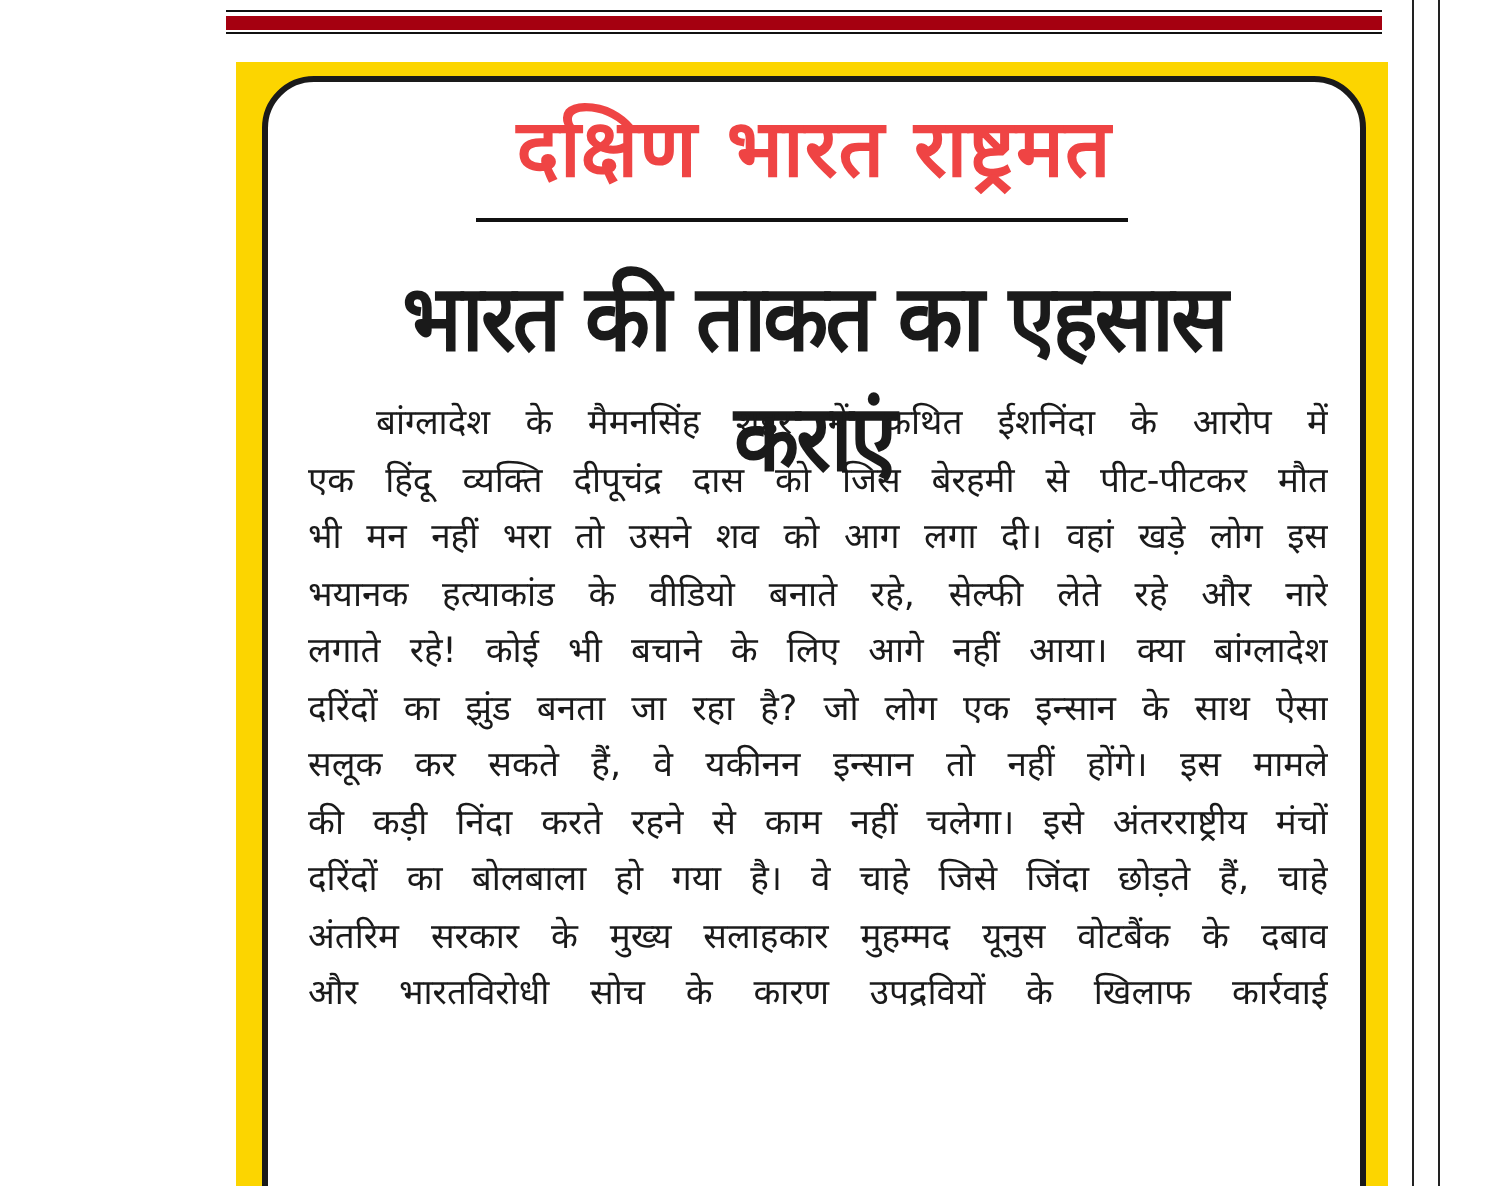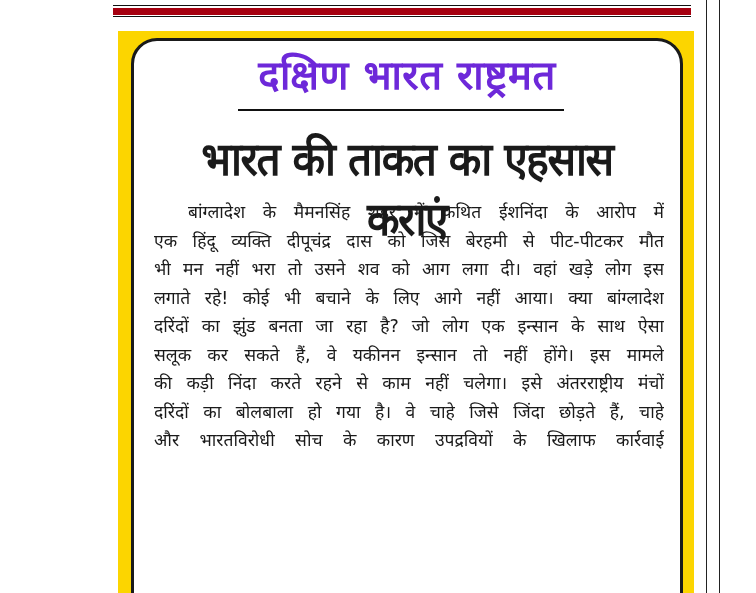--- a/index.html
+++ b/index.html
@@ -4,21 +4,21 @@
 <style>
   html,body{margin:0;padding:0;}
   body{width:756px;height:593px;background:#fff;position:relative;overflow:hidden;font-family:"DejaVu Sans",sans-serif;}
   .rule-top{position:absolute;left:113px;top:5px;width:578px;height:1px;background:#111;}
   .rule-red{position:absolute;left:113px;top:8px;width:578px;height:7px;background:#a50010;}
   .rule-bot{position:absolute;left:113px;top:16px;width:578px;height:1px;background:#111;}
   .vline1{position:absolute;left:706px;top:0;width:1px;height:593px;background:#222;}
   .vline2{position:absolute;left:719px;top:0;width:1px;height:593px;background:#222;}
   .panel{position:absolute;left:118px;top:31px;width:576px;height:600px;background:#fcd500;}
   .box{position:absolute;left:131px;top:38px;width:546px;height:600px;background:#fff;border:3px solid #1a1a1a;border-radius:26px;}
-  .masthead{position:absolute;left:0;top:10px;width:100%;text-align:center;color:#6d28d9;font-size:40px;font-weight:bold;line-height:48px;letter-spacing:0.5px;}
+  .masthead{position:absolute;left:0;top:10px;width:100%;text-align:center;color:#ef4444;font-size:40px;font-weight:bold;line-height:48px;letter-spacing:0.5px;}
   .mast-rule{position:absolute;left:104px;top:68px;width:326px;height:2px;background:#111;}
   .headline{position:absolute;left:0;top:88px;width:100%;text-align:center;color:#1a1a1a;font-size:46px;font-weight:bold;line-height:60px;letter-spacing:-1.5px;transform:scaleX(0.92);}
   .body{position:absolute;left:20px;top:157px;width:510px;color:#1a1a1a;font-size:17.5px;line-height:28.5px;text-align:justify;text-align-last:justify;}
   .body .line{display:block;height:28.5px;overflow:hidden;white-space:nowrap;text-align-last:justify;}
   .indent{padding-left:34px;}
 </style>
 </head>
 <body>
 
 <div class="rule-top"></div>
@@ -30,20 +30,22 @@
 <div class="panel">
 </div>
 <div class="box">
   <div class="masthead">दक्षिण भारत राष्ट्रमत</div>
   <div class="mast-rule"></div>
   <div class="headline">भारत की ताकत का एहसास कराएं</div>
   <div class="body">
     <span class="line indent">बांग्लादेश के मैमनसिंह शहर में कथित ईशनिंदा के आरोप में</span>
     <span class="line">एक हिंदू व्यक्ति दीपूचंद्र दास को जिस बेरहमी से पीट-पीटकर मौत</span>
     <span class="line">भी मन नहीं भरा तो उसने शव को आग लगा दी। वहां खड़े लोग इस</span>
+    <span class="line">भयानक हत्याकांड के वीडियो बनाते रहे, सेल्फी लेते रहे और नारे</span>
     <span class="line">लगाते रहे! कोई भी बचाने के लिए आगे नहीं आया। क्या बांग्लादेश</span>
     <span class="line">दरिंदों का झुंड बनता जा रहा है? जो लोग एक इन्सान के साथ ऐसा</span>
     <span class="line">सलूक कर सकते हैं, वे यकीनन इन्सान तो नहीं होंगे। इस मामले</span>
     <span class="line">की कड़ी निंदा करते रहने से काम नहीं चलेगा। इसे अंतरराष्ट्रीय मंचों</span>
     <span class="line">दरिंदों का बोलबाला हो गया है। वे चाहे जिसे जिंदा छोड़ते हैं, चाहे</span>
+    <span class="line">अंतरिम सरकार के मुख्य सलाहकार मुहम्मद यूनुस वोटबैंक के दबाव</span>
     <span class="line">और भारतविरोधी सोच के कारण उपद्रवियों के खिलाफ कार्रवाई</span>
   </div>
 </div>
 
 </body></html>

